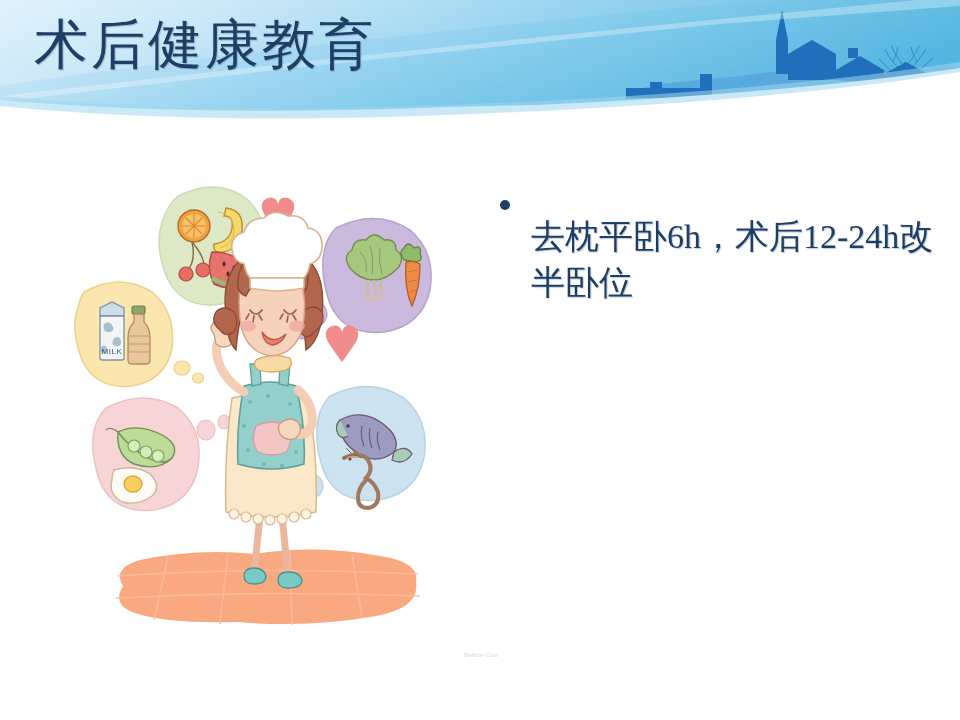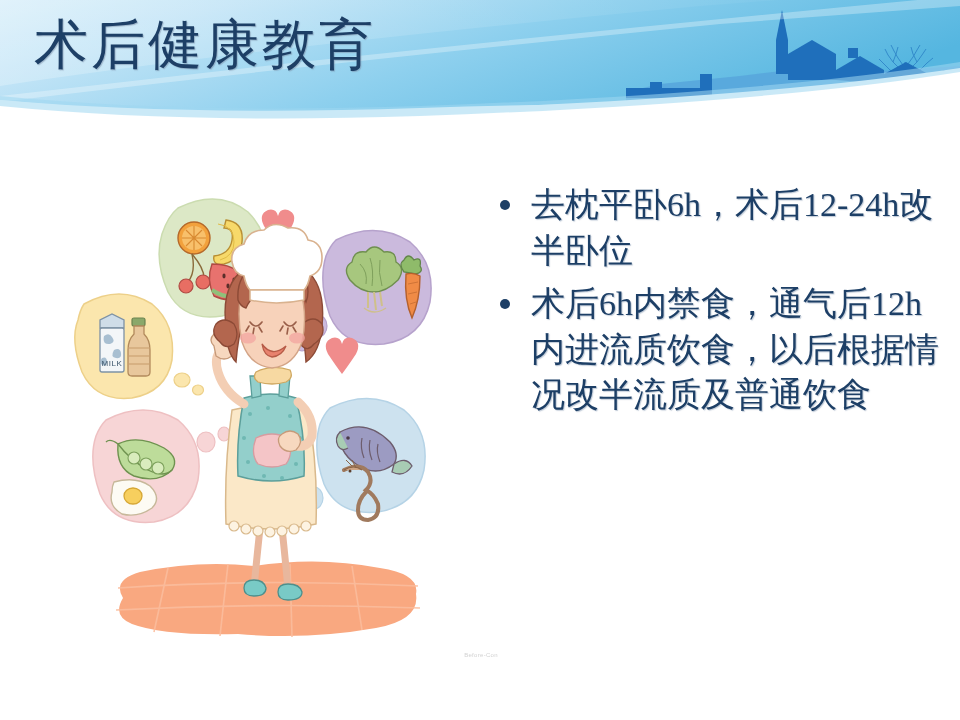--- a/index.html
+++ b/index.html
@@ -74,27 +74,28 @@
     margin-right: 21px;
   }
   .bullet-text {
     flex: 1 1 auto;
     font-family: "Liberation Serif", "DejaVu Serif", serif;
     font-size: 34px;
     line-height: 1.34;
     color: #1d3f66;
     text-shadow: 1px 1px 1px rgba(130,150,175,0.5);
     letter-spacing: 0px;
+    margin-top: 32px;
   }
 
   
   #illustration {
     position: absolute;
     left: 68px;
-    top: 176px;
+    top: 164px;
     width: 400px;
     height: 500px;
   }
   #illustration svg { display: block; width: 400px; height: 500px; }
 
   #watermark {
     position: absolute;
     left: 455px;
     top: 652px;
     width: 52px;
@@ -442,21 +443,17 @@
         </g>
       </g>
     </svg>
   </div>
 
   <div id="bullets">
     <div class="bullet-row">
       <span class="bullet-dot"></span>
       <span class="bullet-text">去枕平卧6h，术后12-24h改半卧位</span>
     </div>
-    <div class="bullet-row">
-      <span class="bullet-dot"></span>
-      <span class="bullet-text">术后6h内禁食，通气后12h内进流质饮食，以后根据情况改半流质及普通饮食</span>
-    </div>
   </div>
 
   <div id="watermark">Before-Con</div>
 
 </div>
 
 </body></html>

